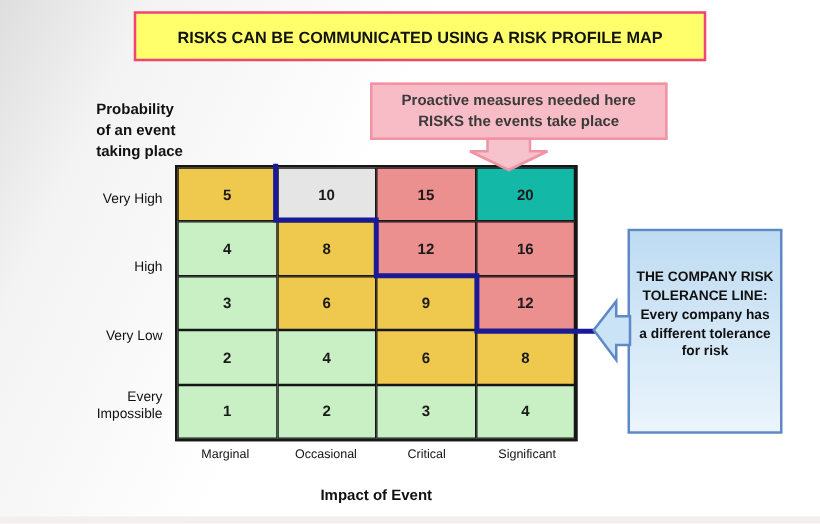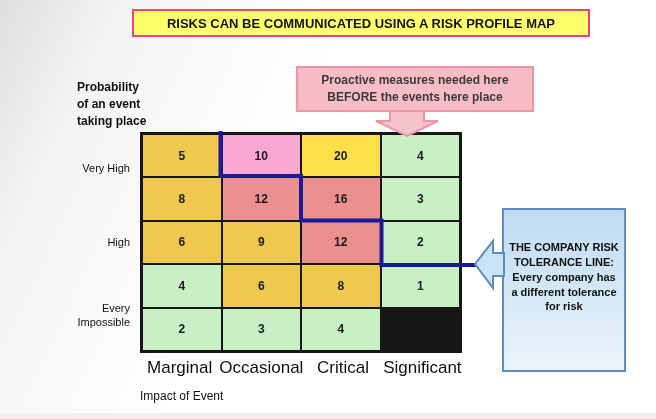--- a/index.html
+++ b/index.html
@@ -6,21 +6,21 @@
   .slide {
     position:relative; width:656px; height:419px; overflow:hidden;
     background:linear-gradient(115deg,#dedede 0%,#f3f3f3 14%,#ffffff 42%);
     font-family:"Liberation Sans", sans-serif;
   }
   .slide::after {
     content:""; position:absolute; left:0; bottom:0; width:100%; height:6px;
     background:#f4efef;
   }
   .title-box {
-    position:absolute; left:132px; top:9px; width:458px; height:28px;
+    position:absolute; left:107px; top:9px; width:458px; height:40px;
     box-sizing:border-box; background:#ffff6b; border:2px solid #f0437c;
     display:flex; align-items:center; justify-content:center;
     font-size:13px; font-weight:bold; color:#131313; white-space:nowrap;
   }
   .prob-label {
     position:absolute; left:77px; top:79px; width:100px;
     font-size:12px; font-weight:bold; color:#111; line-height:1.4;
     white-space:pre-line;
   }
   .pink-callout {
@@ -42,61 +42,63 @@
     position:absolute; left:40px; top:132px; width:94px; height:221px;
     display:flex; flex-direction:column;
   }
   .row-label {
     flex:1; display:flex; align-items:center; justify-content:flex-end;
     text-align:right; font-size:11px; color:#111; line-height:1.25; padding-right:4px;margin-left:24px;
   }
   .col-labels {
     position:absolute; left:140px; top:358px; width:322px; display:flex;
   }
-  .col-label { flex:1; text-align:center; font-size:17px; color:#111; }
+  .col-label { flex:1; text-align:center; font-size:10px; color:#111; }
   .impact-label {
-    position:absolute; left:140px; top:389px; width:322px; text-align:left;
-    font-size:12px; font-weight:normal; color:#111;
+    position:absolute; left:140px; top:389px; width:322px; text-align:center;
+    font-size:12px; font-weight:bold; color:#111;
   }
   .blue-callout {
     position:absolute; left:502px; top:183px; width:124px; height:164px;
     box-sizing:border-box; background:linear-gradient(#bedbf2,#eaf4fb);
     border:2px solid #5e88c6; padding:30px 4px 0 4px;
-    font-size:11px; font-weight:bold; color:#101010; text-align:center; line-height:1.35;margin-top:25px;
+    font-size:11px; font-weight:bold; color:#101010; text-align:center; line-height:1.35;
   }
   .overlay { position:absolute; left:0; top:0; pointer-events:none; }
 </style>
 </head>
 <body>
 
 <div class="slide">
 
   <div class="title-box">
     <span>RISKS CAN BE COMMUNICATED USING A RISK PROFILE MAP</span>
   </div>
 
   <div class="prob-label">Probability
 of an event
 taking place</div>
 
   <div class="pink-callout">
     <div>Proactive measures needed here</div>
-    <div>BEFORE the events here place</div>
+    <div>RISKS the events take place</div>
   </div>
 
   <div class="row-labels">
       <div class="row-label">Very High</div>
       <div class="row-label">High</div>
+      <div class="row-label">Very Low</div>
       <div class="row-label">Every Impossible</div>
     </div>
 
   <div class="risk-grid">
       <div class="cell" style="background: rgb(239, 201, 78);">5</div>
-      <div class="cell" style="background: #f9a8d4;">10</div>
-      <div class="cell" style="background: #fde047;">20</div>
+      <div class="cell" style="background: #e5e5e5;">10</div>
+      <div class="cell" style="background: rgb(236, 143, 143);">15</div>
+      <div class="cell" style="background: #14b8a6;">20</div>
       <div class="cell" style="background: rgb(201, 239, 197);">4</div>
       <div class="cell" style="background: rgb(239, 201, 78);">8</div>
       <div class="cell" style="background: rgb(236, 143, 143);">12</div>
       <div class="cell" style="background: rgb(236, 143, 143);">16</div>
       <div class="cell" style="background: rgb(201, 239, 197);">3</div>
       <div class="cell" style="background: rgb(239, 201, 78);">6</div>
       <div class="cell" style="background: rgb(239, 201, 78);">9</div>
       <div class="cell" style="background: rgb(236, 143, 143);">12</div>
       <div class="cell" style="background: rgb(201, 239, 197);">2</div>
       <div class="cell" style="background: rgb(201, 239, 197);">4</div>

